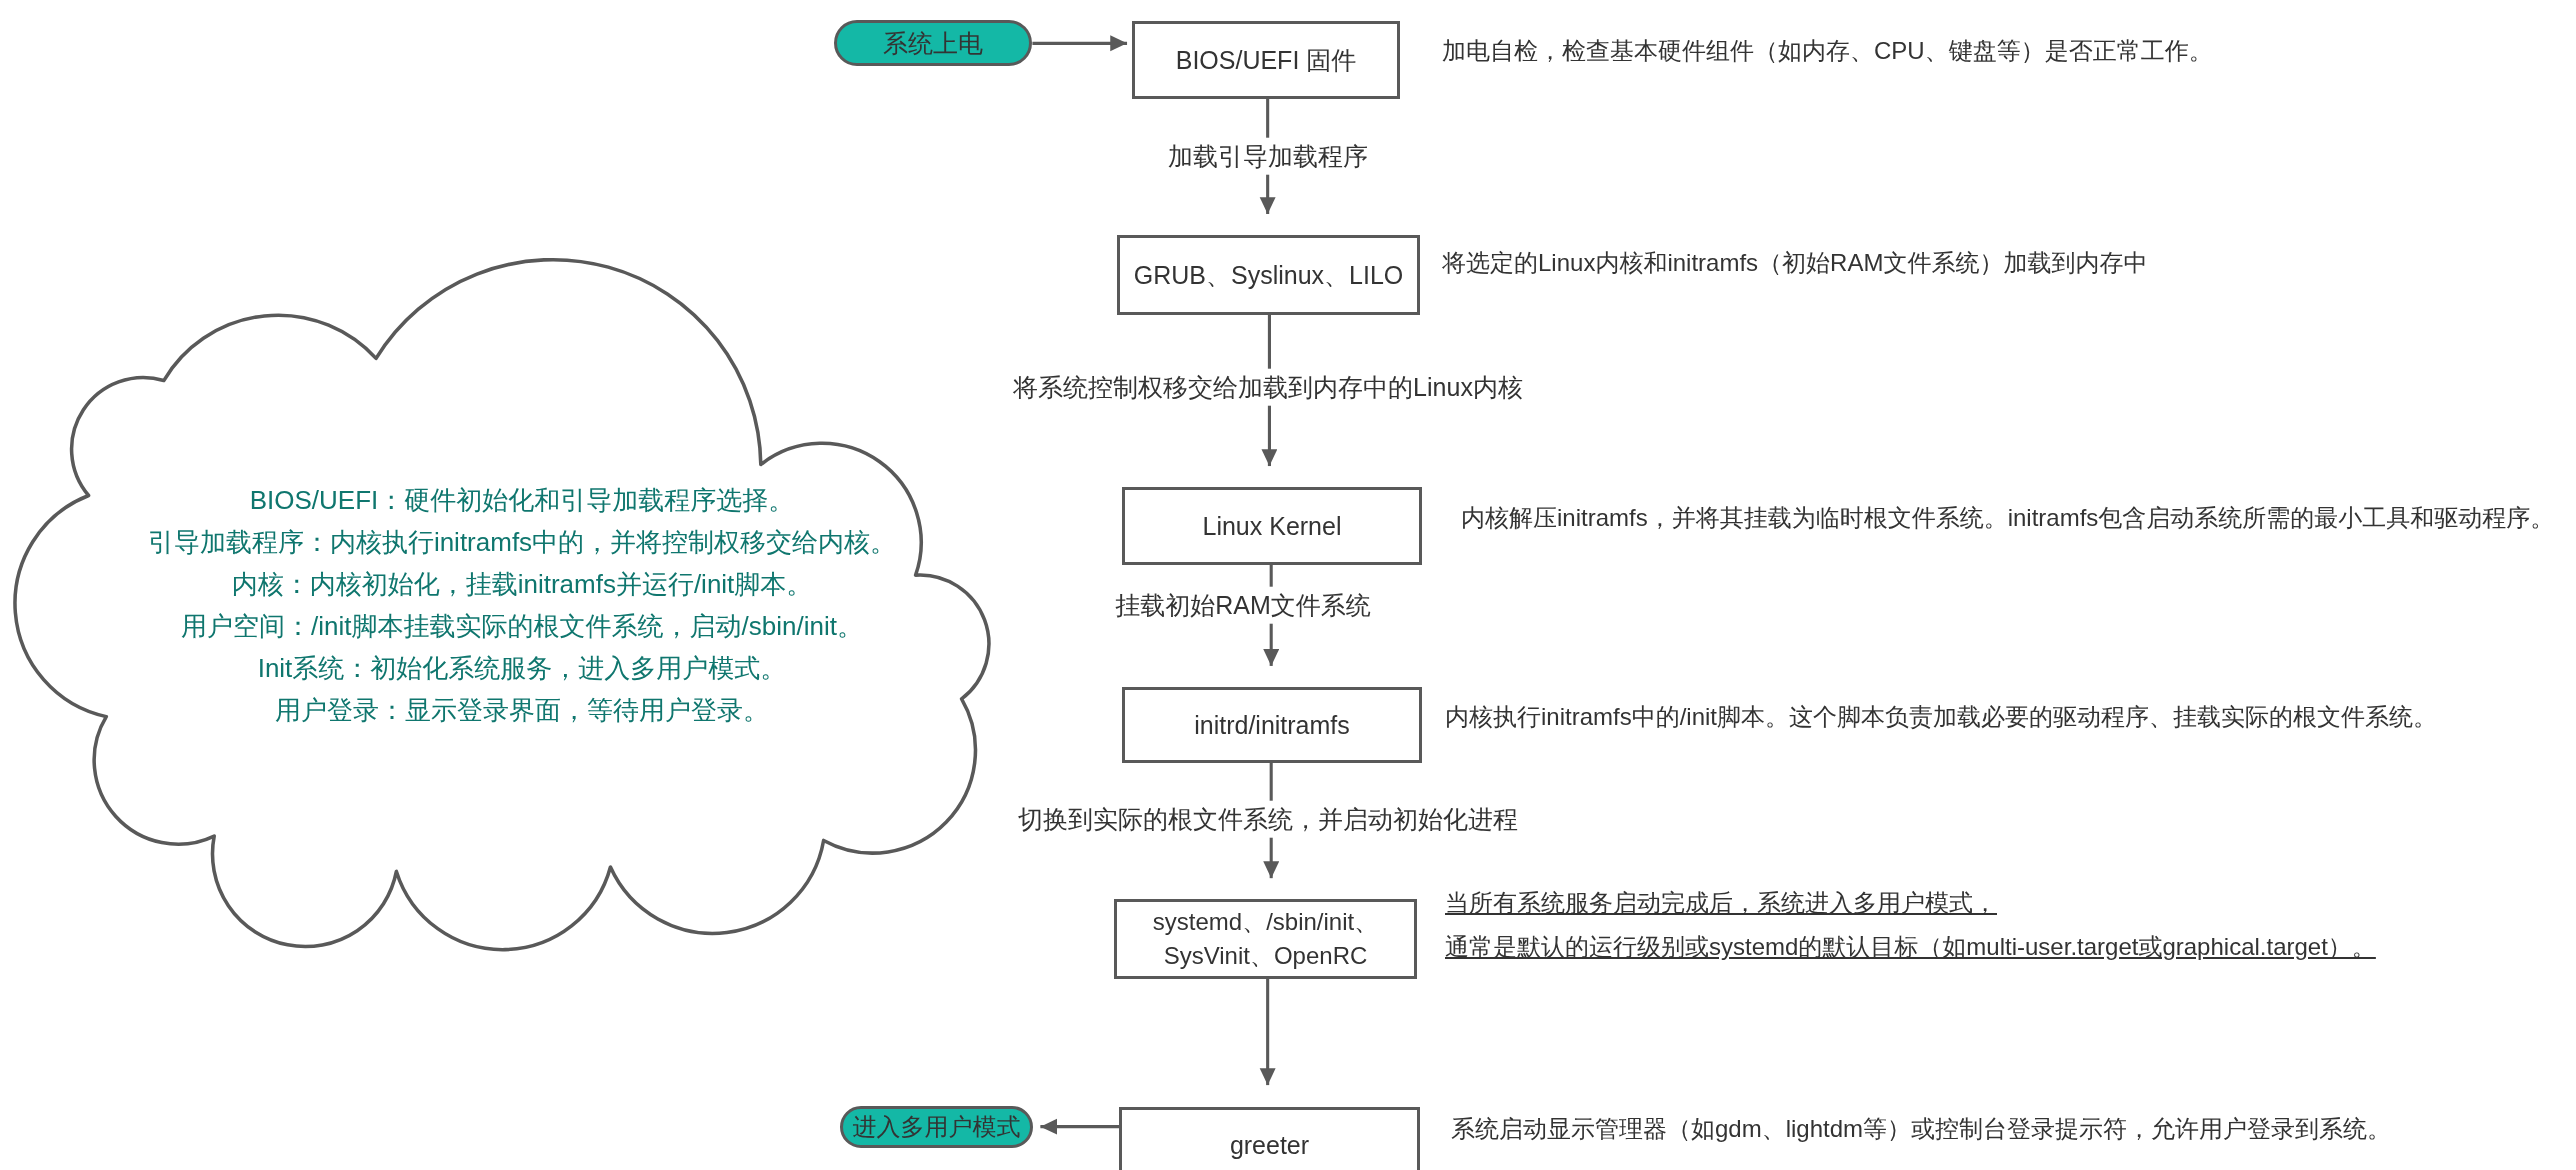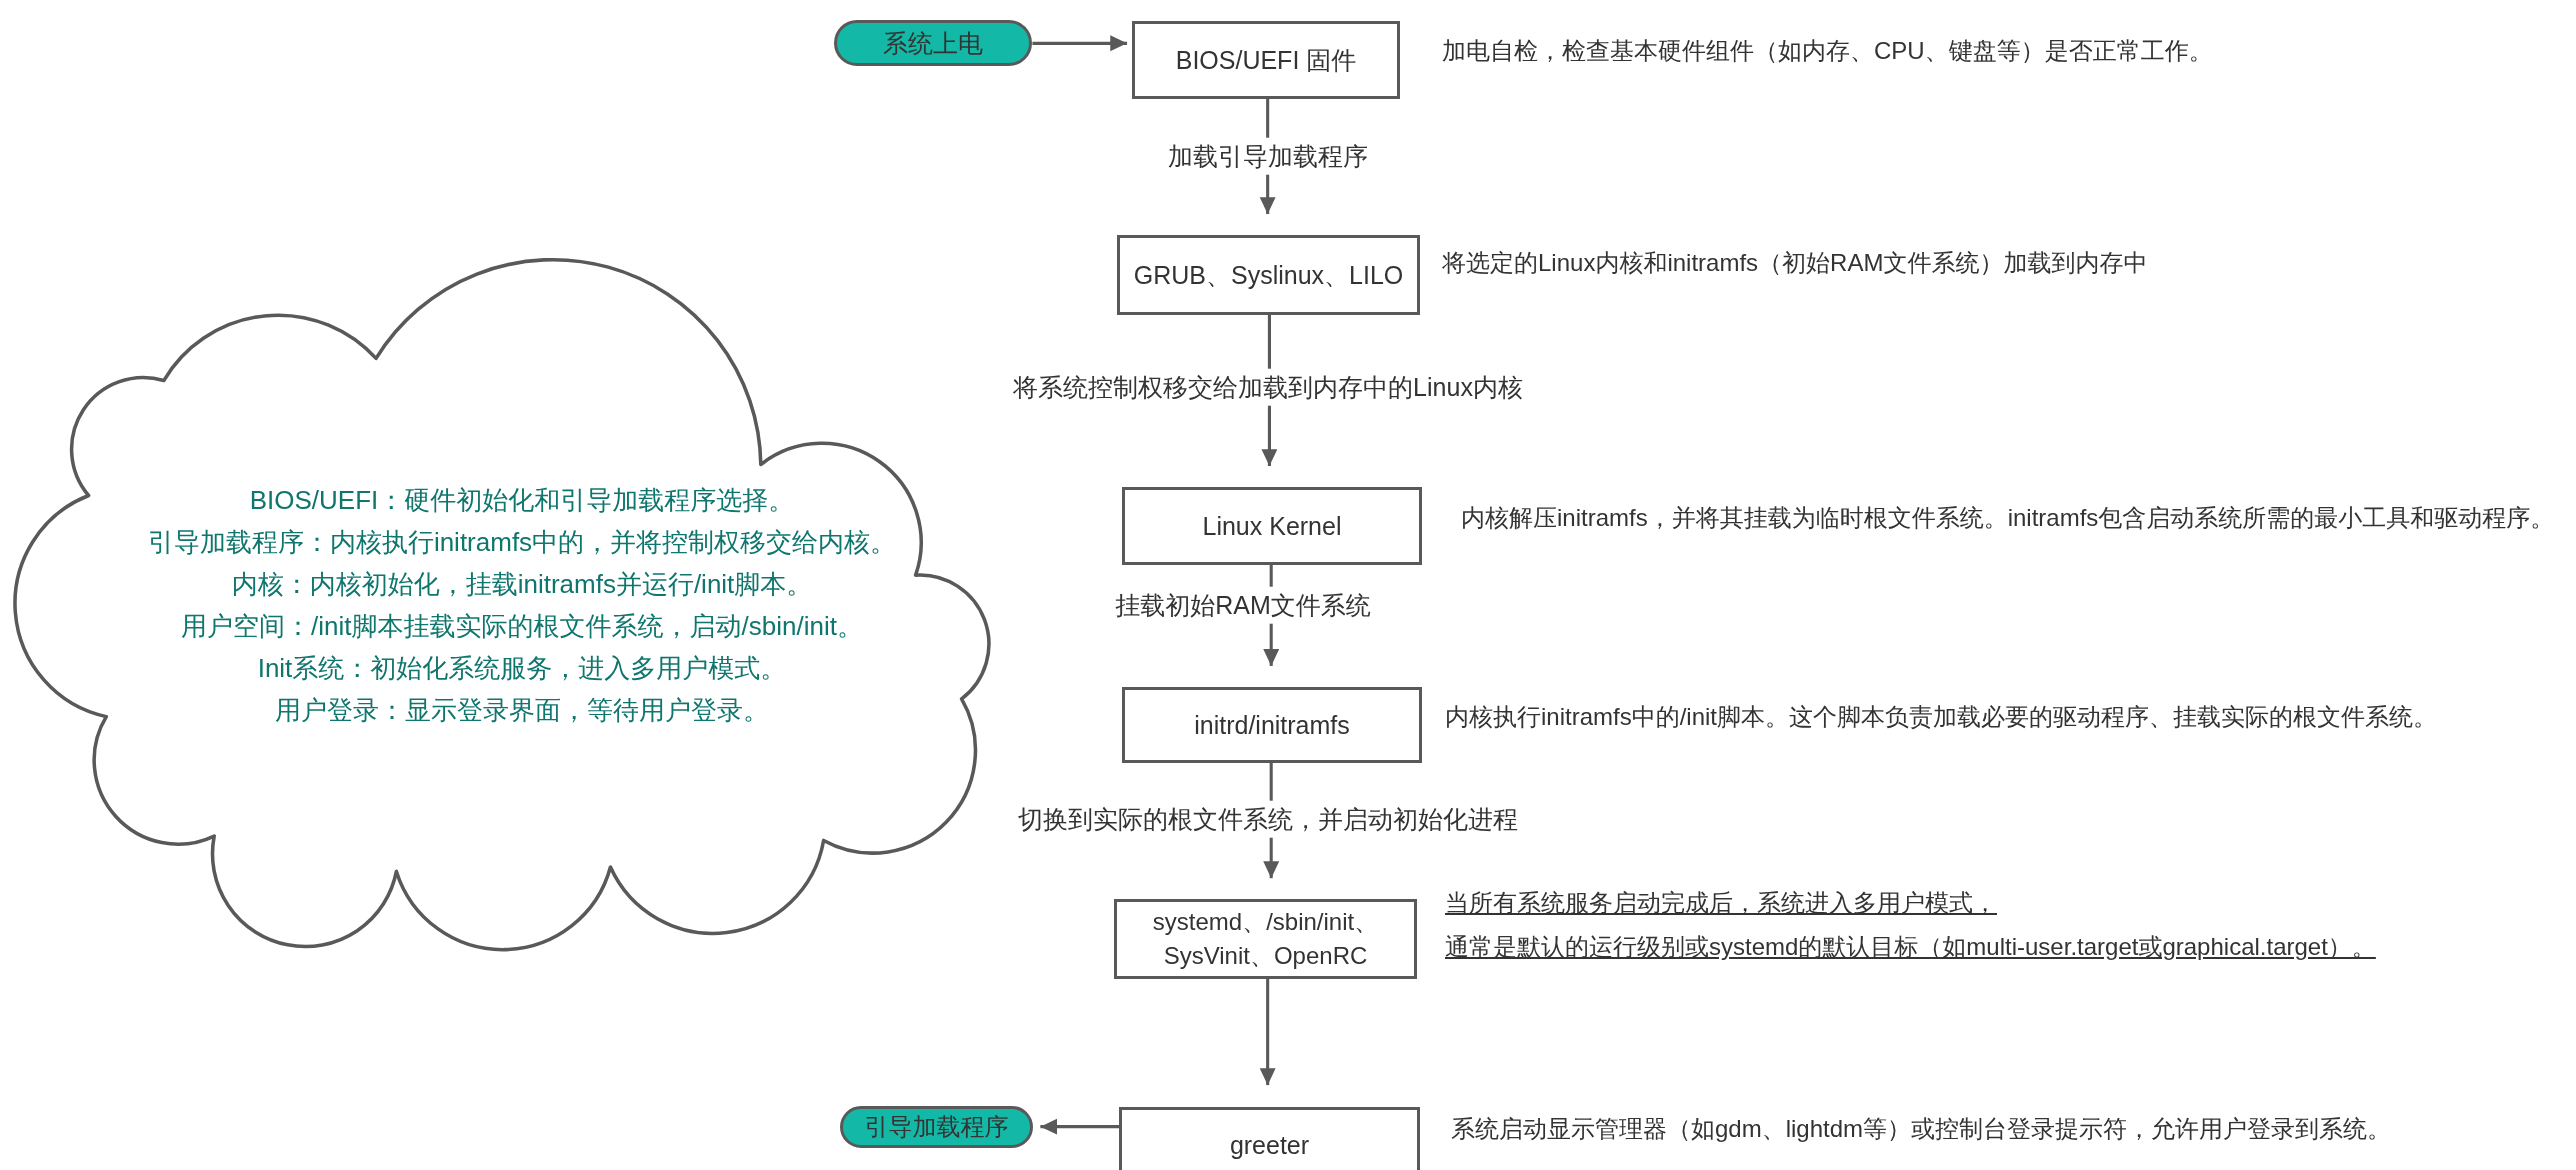--- a/index.html
+++ b/index.html
@@ -104,21 +104,21 @@
   <div class="node" style="left:1114px; top:882px; width:303px; height:80px; font-size:24px;">
     <span>systemd、/sbin/init、</span>
     <span>SysVinit、OpenRC</span>
   </div>
 
   <div class="node" style="left:1119px; top:1090px; width:301px; height:76px;">
     <span>greeter</span>
   </div>
 
   <div class="terminal" style="left:840px; top:1106px; width:193px; height:42px; font-size:24px; border-radius:21px;">
-    <span>引导加载程序</span>
+    <span>进入多用户模式</span>
   </div>
 
   <div class="edge-label" style="left:1268px; top:156px;">加载引导加载程序</div>
   <div class="edge-label" style="left:1268px; top:387px;">将系统控制权移交给加载到内存中的Linux内核</div>
   <div class="edge-label" style="left:1243px; top:605px;">挂载初始RAM文件系统</div>
   <div class="edge-label" style="left:1268px; top:819px;">切换到实际的根文件系统，并启动初始化进程</div>
 
   <div class="note" style="left:1442px; top:51px;">加电自检，检查基本硬件组件（如内存、CPU、键盘等）是否正常工作。</div>
   <div class="note" style="left:1442px; top:263px;">将选定的Linux内核和initramfs（初始RAM文件系统）加载到内存中</div>
   <div class="note" style="left:1445px; top:518px;margin-left:16px;">内核解压initramfs，并将其挂载为临时根文件系统。initramfs包含启动系统所需的最小工具和驱动程序。</div>

